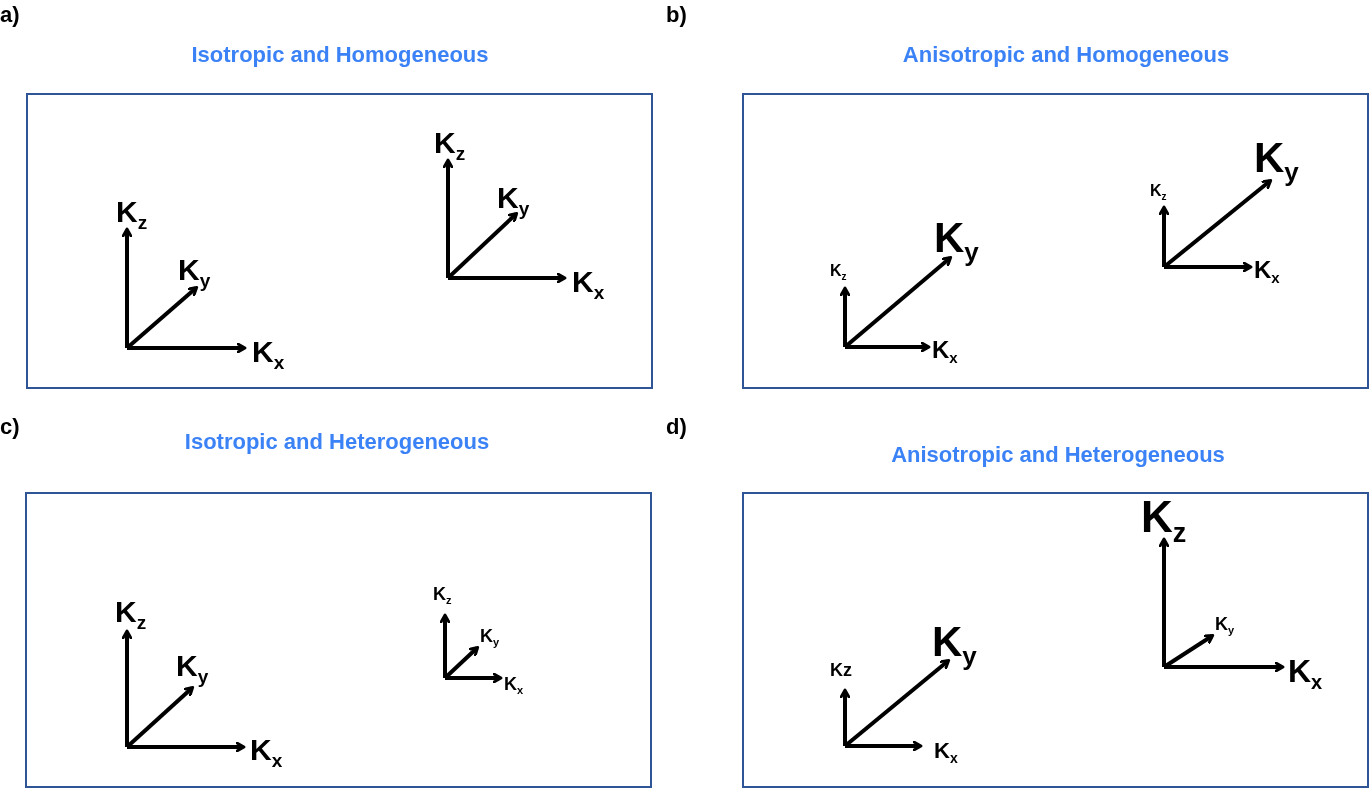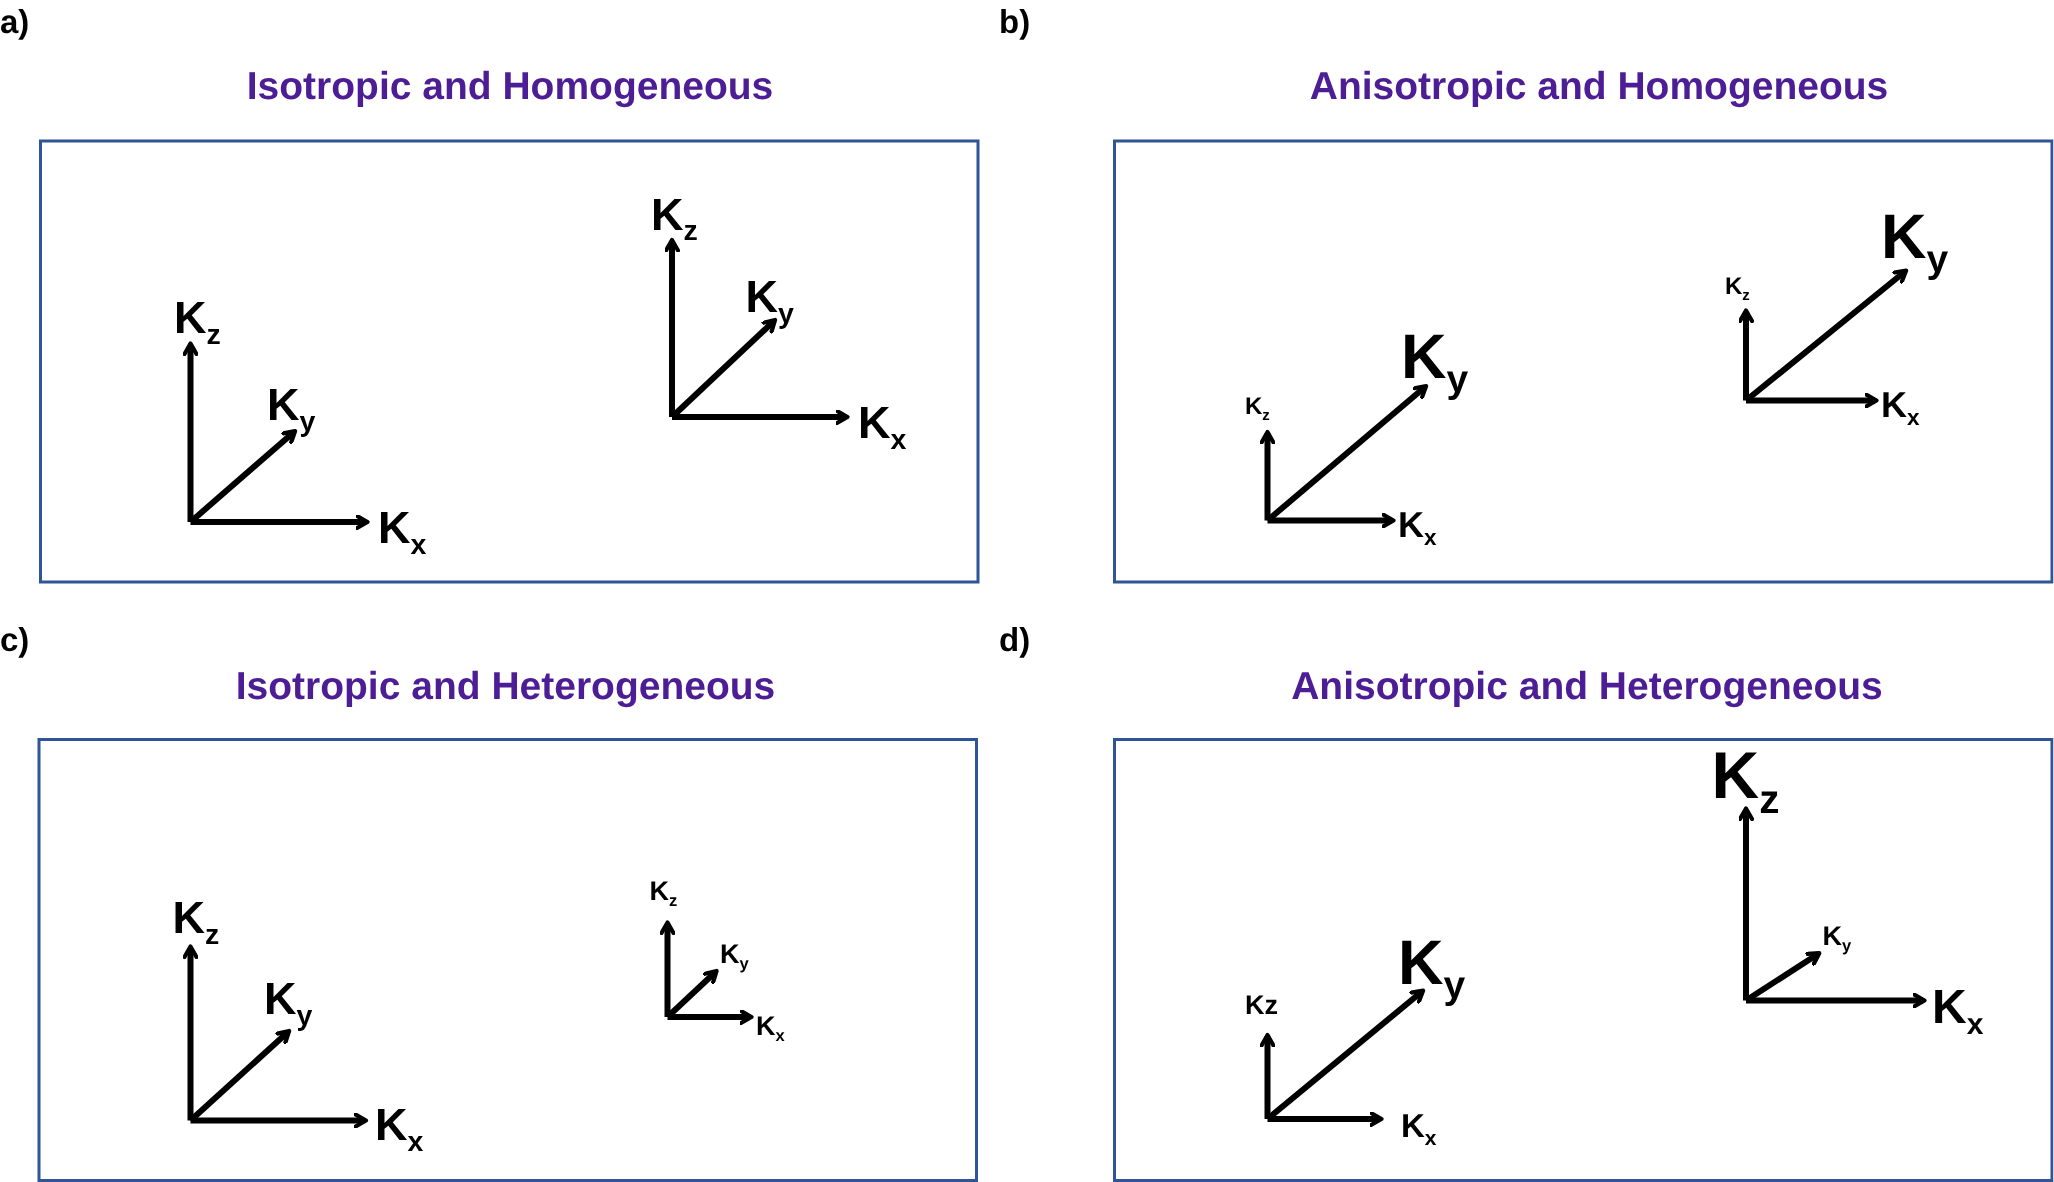--- a/index.html
+++ b/index.html
@@ -1,35 +1,35 @@
 <!DOCTYPE html>
 <html><head>
 <meta charset="utf-8">
 <style>
   html, body { margin:0; padding:0; background:#ffffff; }
   body { width:1369px; height:788px; position:relative; overflow:hidden;
          font-family:"Liberation Sans", "DejaVu Sans", sans-serif; }
   .panel-label { position:absolute; font-weight:bold; font-size:22px; color:#000; }
-  .panel-title { position:absolute; font-weight:bold; font-size:26px; color:#4c1d95; text-align:center; width:660px; }
+  .panel-title { position:absolute; font-weight:bold; font-size:22px; color:#3b82f6; text-align:center; width:660px; }
   .panel-box { position:absolute; border:2px solid #2f5597; box-sizing:border-box; background:#fff; }
   svg.diagram { position:absolute; left:0; top:0; }
   svg text { font-family:"Liberation Sans", "DejaVu Sans", sans-serif; font-weight:bold; fill:#000; }
 </style>
 </head>
 <body>
 
 <div id="root">
     <div class="panel-label" style="left: 0px; top: 2px;">a)</div>
     <div class="panel-title" style="left: 10px; top: 42px;">Isotropic and Homogeneous</div>
     <div class="panel-box" style="left: 26px; top: 93px; width: 627px; height: 296px; border-color: rgb(47, 85, 151);"></div>
     <div class="panel-label" style="left: 666px; top: 2px;">b)</div>
     <div class="panel-title" style="left: 736px; top: 42px;">Anisotropic and Homogeneous</div>
     <div class="panel-box" style="left: 742px; top: 93px; width: 627px; height: 296px; border-color: rgb(47, 85, 151);"></div>
     <div class="panel-label" style="left: 0px; top: 414px;">c)</div>
-    <div class="panel-title" style="left: 7px; top: 442px;">Isotropic and Heterogeneous</div>
+    <div class="panel-title" style="left: 7px; top: 429px;">Isotropic and Heterogeneous</div>
     <div class="panel-box" style="left: 25px; top: 492px; width: 627px; height: 296px; border-color: rgb(47, 85, 151);"></div>
     <div class="panel-label" style="left: 666px; top: 414px;">d)</div>
     <div class="panel-title" style="left: 728px; top: 442px;">Anisotropic and Heterogeneous</div>
     <div class="panel-box" style="left: 742px; top: 492px; width: 627px; height: 296px; border-color: rgb(47, 85, 151);"></div>
   </div>
 <svg class="diagram" id="diagram" width="1369" height="788" viewBox="0 0 1369 788" xmlns="http://www.w3.org/2000/svg">
   <defs>
     <marker id="arrowhead" markerWidth="10" markerHeight="10" refX="7" refY="5" orient="auto" markerUnits="userSpaceOnUse">
       <path d="M1,1 L8,5 L1,9" fill="none" stroke="#000" stroke-width="2.8" stroke-linecap="round" stroke-linejoin="round"></path>
     </marker>

